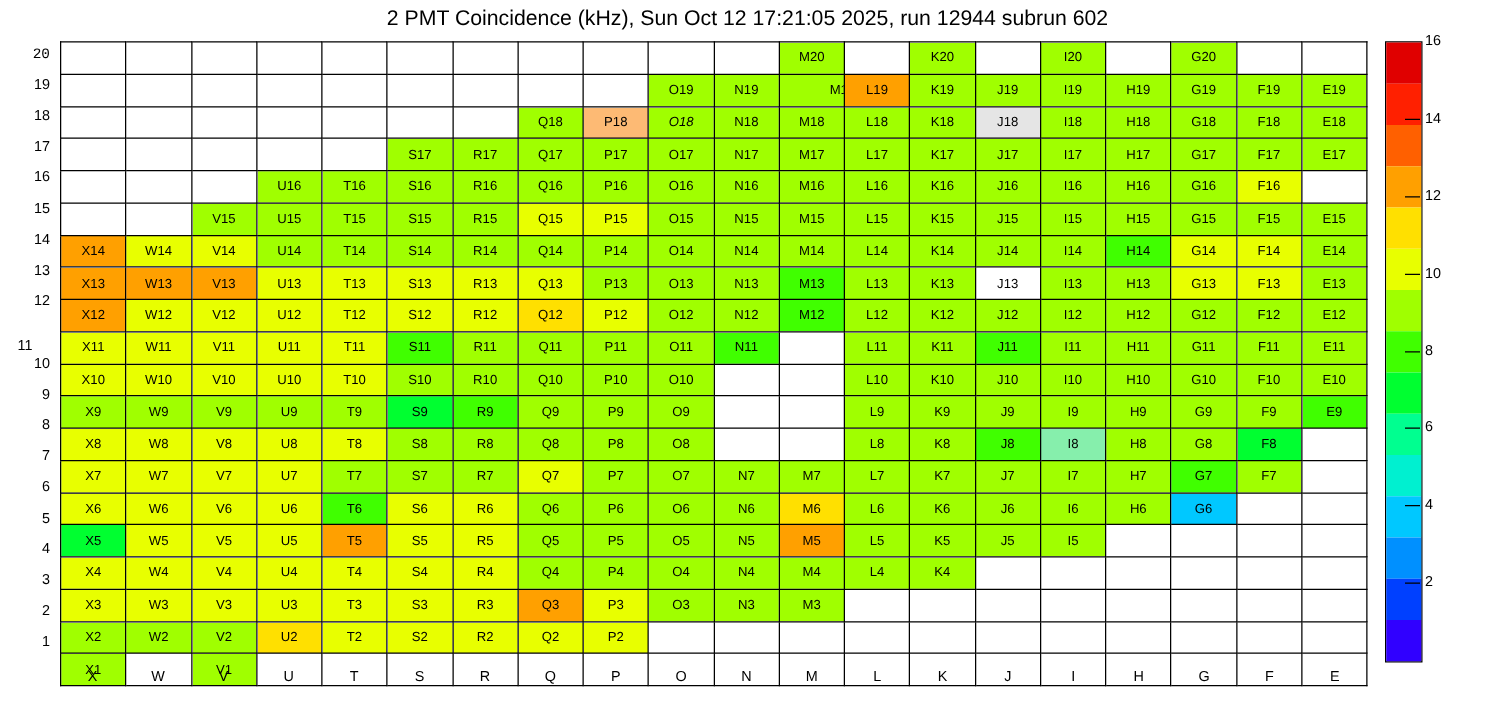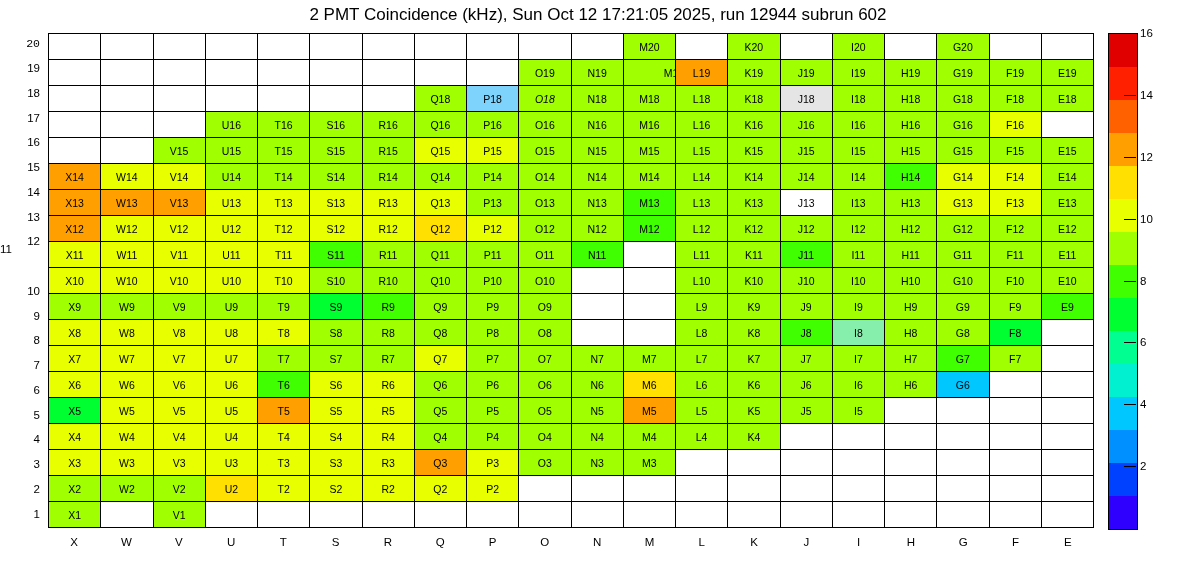--- a/index.html
+++ b/index.html
@@ -134,32 +134,54 @@
           </tr>
           <tr>
             <td style="background: rgb(255, 255, 255);"></td>
             <td style="background: rgb(255, 255, 255);"></td>
             <td style="background: rgb(255, 255, 255);"></td>
             <td style="background: rgb(255, 255, 255);"></td>
             <td style="background: rgb(255, 255, 255);"></td>
             <td style="background: rgb(255, 255, 255);"></td>
             <td style="background: rgb(255, 255, 255);"></td>
             <td style="background: rgb(160, 255, 0);">Q18</td>
-            <td style="background: #7dd3fc;">P18</td>
+            <td style="background: #fdba74;">P18</td>
             <td style="background: rgb(160, 255, 0); font-style: italic;">O18</td>
             <td style="background: rgb(160, 255, 0);">N18</td>
             <td style="background: rgb(160, 255, 0);">M18</td>
             <td style="background: rgb(160, 255, 0);">L18</td>
             <td style="background: rgb(160, 255, 0);">K18</td>
             <td style="background: #e5e5e5;">J18</td>
             <td style="background: rgb(160, 255, 0);">I18</td>
             <td style="background: rgb(160, 255, 0);">H18</td>
             <td style="background: rgb(160, 255, 0);">G18</td>
             <td style="background: rgb(160, 255, 0);">F18</td>
             <td style="background: rgb(160, 255, 0);">E18</td>
+          </tr>
+          <tr>
+            <td style="background: rgb(255, 255, 255);"></td>
+            <td style="background: rgb(255, 255, 255);"></td>
+            <td style="background: rgb(255, 255, 255);"></td>
+            <td style="background: rgb(255, 255, 255);"></td>
+            <td style="background: rgb(255, 255, 255);"></td>
+            <td style="background: rgb(160, 255, 0);">S17</td>
+            <td style="background: rgb(160, 255, 0);">R17</td>
+            <td style="background: rgb(160, 255, 0);">Q17</td>
+            <td style="background: rgb(160, 255, 0);">P17</td>
+            <td style="background: rgb(160, 255, 0);">O17</td>
+            <td style="background: rgb(160, 255, 0);">N17</td>
+            <td style="background: rgb(160, 255, 0);">M17</td>
+            <td style="background: rgb(160, 255, 0);">L17</td>
+            <td style="background: rgb(160, 255, 0);">K17</td>
+            <td style="background: rgb(160, 255, 0);">J17</td>
+            <td style="background: rgb(160, 255, 0);">I17</td>
+            <td style="background: rgb(160, 255, 0);">H17</td>
+            <td style="background: rgb(160, 255, 0);">G17</td>
+            <td style="background: rgb(160, 255, 0);">F17</td>
+            <td style="background: rgb(160, 255, 0);">E17</td>
           </tr>
           <tr>
             <td style="background: rgb(255, 255, 255);"></td>
             <td style="background: rgb(255, 255, 255);"></td>
             <td style="background: rgb(255, 255, 255);"></td>
             <td style="background: rgb(160, 255, 0);">U16</td>
             <td style="background: rgb(160, 255, 0);">T16</td>
             <td style="background: rgb(160, 255, 0);">S16</td>
             <td style="background: rgb(160, 255, 0);">R16</td>
             <td style="background: rgb(160, 255, 0);">Q16</td>
@@ -514,21 +536,21 @@
       <div class="ylab" style="top: 507.625px; left: 0px; position: absolute; width: 40px; text-align: right;">1</div>
       <div class="ylab" style="top: 482.875px; left: 0px; position: absolute; width: 40px; text-align: right;">2</div>
       <div class="ylab" style="top: 458.125px; left: 0px; position: absolute; width: 40px; text-align: right;">3</div>
       <div class="ylab" style="top: 433.375px; left: 0px; position: absolute; width: 40px; text-align: right;">4</div>
       <div class="ylab" style="top: 408.625px; left: 0px; position: absolute; width: 40px; text-align: right;">5</div>
       <div class="ylab" style="top: 383.875px; left: 0px; position: absolute; width: 40px; text-align: right;">6</div>
       <div class="ylab" style="top: 359.125px; left: 0px; position: absolute; width: 40px; text-align: right;">7</div>
       <div class="ylab" style="top: 334.375px; left: 0px; position: absolute; width: 40px; text-align: right;">8</div>
       <div class="ylab" style="top: 309.625px; left: 0px; position: absolute; width: 40px; text-align: right;">9</div>
       <div class="ylab" style="top: 284.875px; left: 0px; position: absolute; width: 40px; text-align: right;">10</div>
-      <div class="ylab" style="top: 243px; left: 0px; position: absolute; width: 40px; text-align: left;">11</div>
+      <div class="ylab" style="top: 271px; left: 0px; position: absolute; width: 40px; text-align: center;">11</div>
       <div class="ylab" style="top: 235.375px; left: 0px; position: absolute; width: 40px; text-align: right;">12</div>
       <div class="ylab" style="top: 210.625px; left: 0px; position: absolute; width: 40px; text-align: right;">13</div>
       <div class="ylab" style="top: 185.875px; left: 0px; position: absolute; width: 40px; text-align: right;">14</div>
       <div class="ylab" style="top: 161.125px; left: 0px; position: absolute; width: 40px; text-align: right;">15</div>
       <div class="ylab" style="top: 136.375px; left: 0px; position: absolute; width: 40px; text-align: right;">16</div>
       <div class="ylab" style="top: 111.625px; left: 0px; position: absolute; width: 40px; text-align: right;">17</div>
       <div class="ylab" style="top: 86.875px; left: 0px; position: absolute; width: 40px; text-align: right;">18</div>
       <div class="ylab" style="top: 62.125px; left: 0px; position: absolute; width: 40px; text-align: right;">19</div>
       <div class="ylab" style="top: 37.375px; left: 0px; position: absolute; width: 40px; text-align: right; font-family: Liberation Mono, monospace;">20</div>
     </div>

